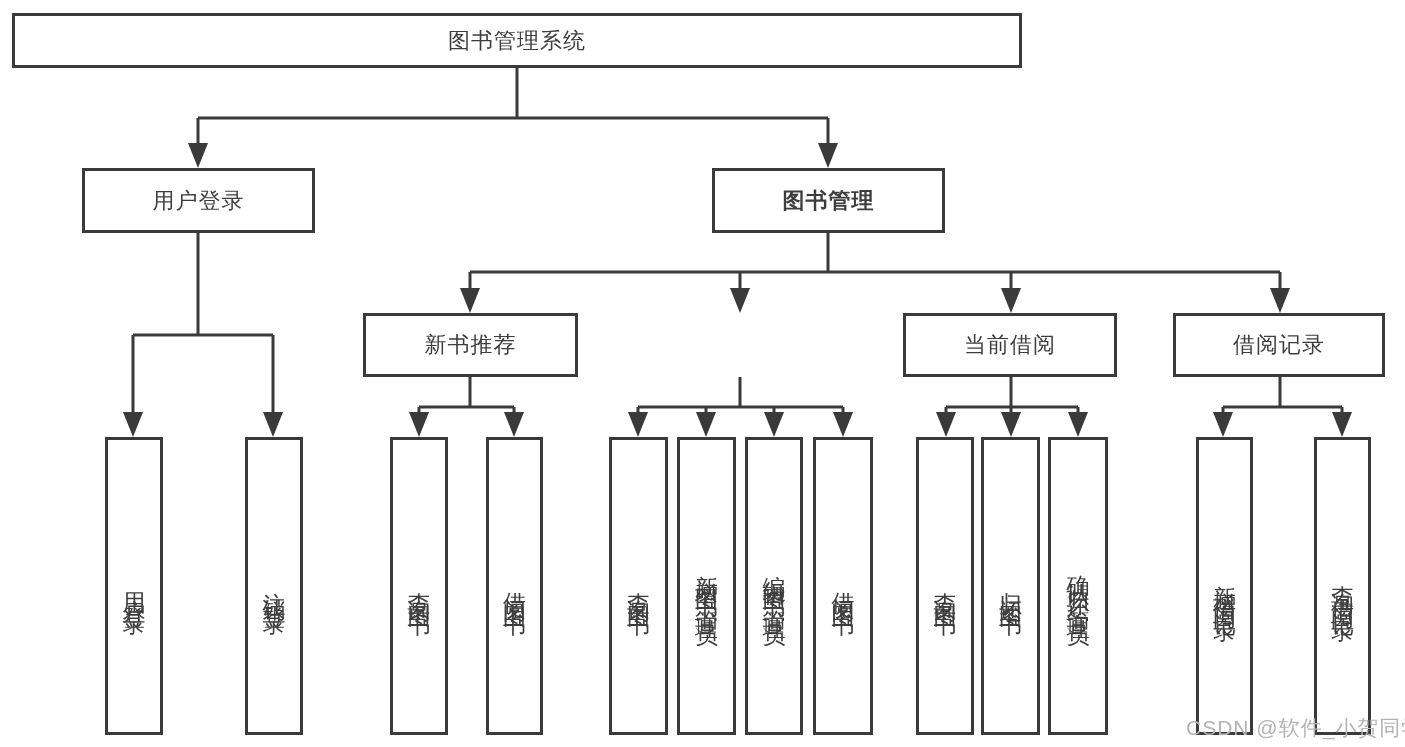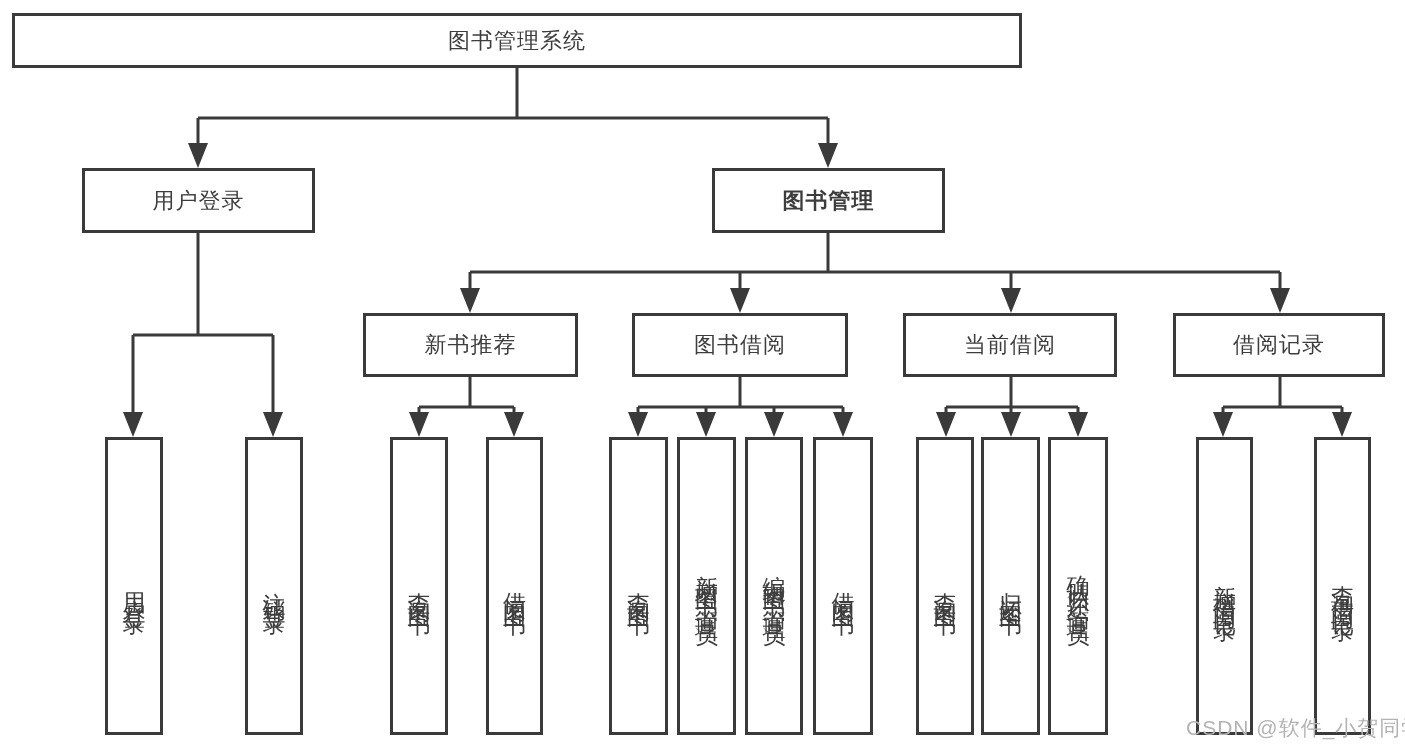--- a/index.html
+++ b/index.html
@@ -100,21 +100,20 @@
     <polygon points="1213,412 1233,412 1223,437"></polygon>
     <polygon points="1332,412 1352,412 1342,437"></polygon>
   </svg>
 
   <div class="box" style="left:12px;top:13px;width:1010px;height:55px;">图书管理系统</div>
 
   <div class="box" style="left:82px;top:168px;width:233px;height:65px;">用户登录</div>
   <div class="box" style="left:712px;top:168px;width:233px;height:65px;font-weight:bold;">图书管理</div>
 
   <div class="box" style="left:363px;top:313px;width:215px;height:64px;">新书推荐</div>
-  <div class="box" style="left:632px;top:313px;width:216px;height:64px;">图书借阅</div>
   <div class="box" style="left:1173px;top:313px;width:212px;height:64px;">借阅记录</div>
   <div class="box" style="left:903px;top:313px;width:214px;height:64px;">当前借阅</div>
 
   <div class="box leaf" style="left:105px;top:437px;width:58px;height:298px;">用户登录</div>
   <div class="box leaf" style="left:245px;top:437px;width:58px;height:298px;">注销登录</div>
 
   <div class="box leaf" style="left:390px;top:437px;width:58px;height:298px;">查询图书</div>
   <div class="box leaf" style="left:486px;top:437px;width:57px;height:298px;">借阅图书</div>
 
   <div class="box leaf" style="left:609px;top:437px;width:59px;height:298px;">查询图书</div>

